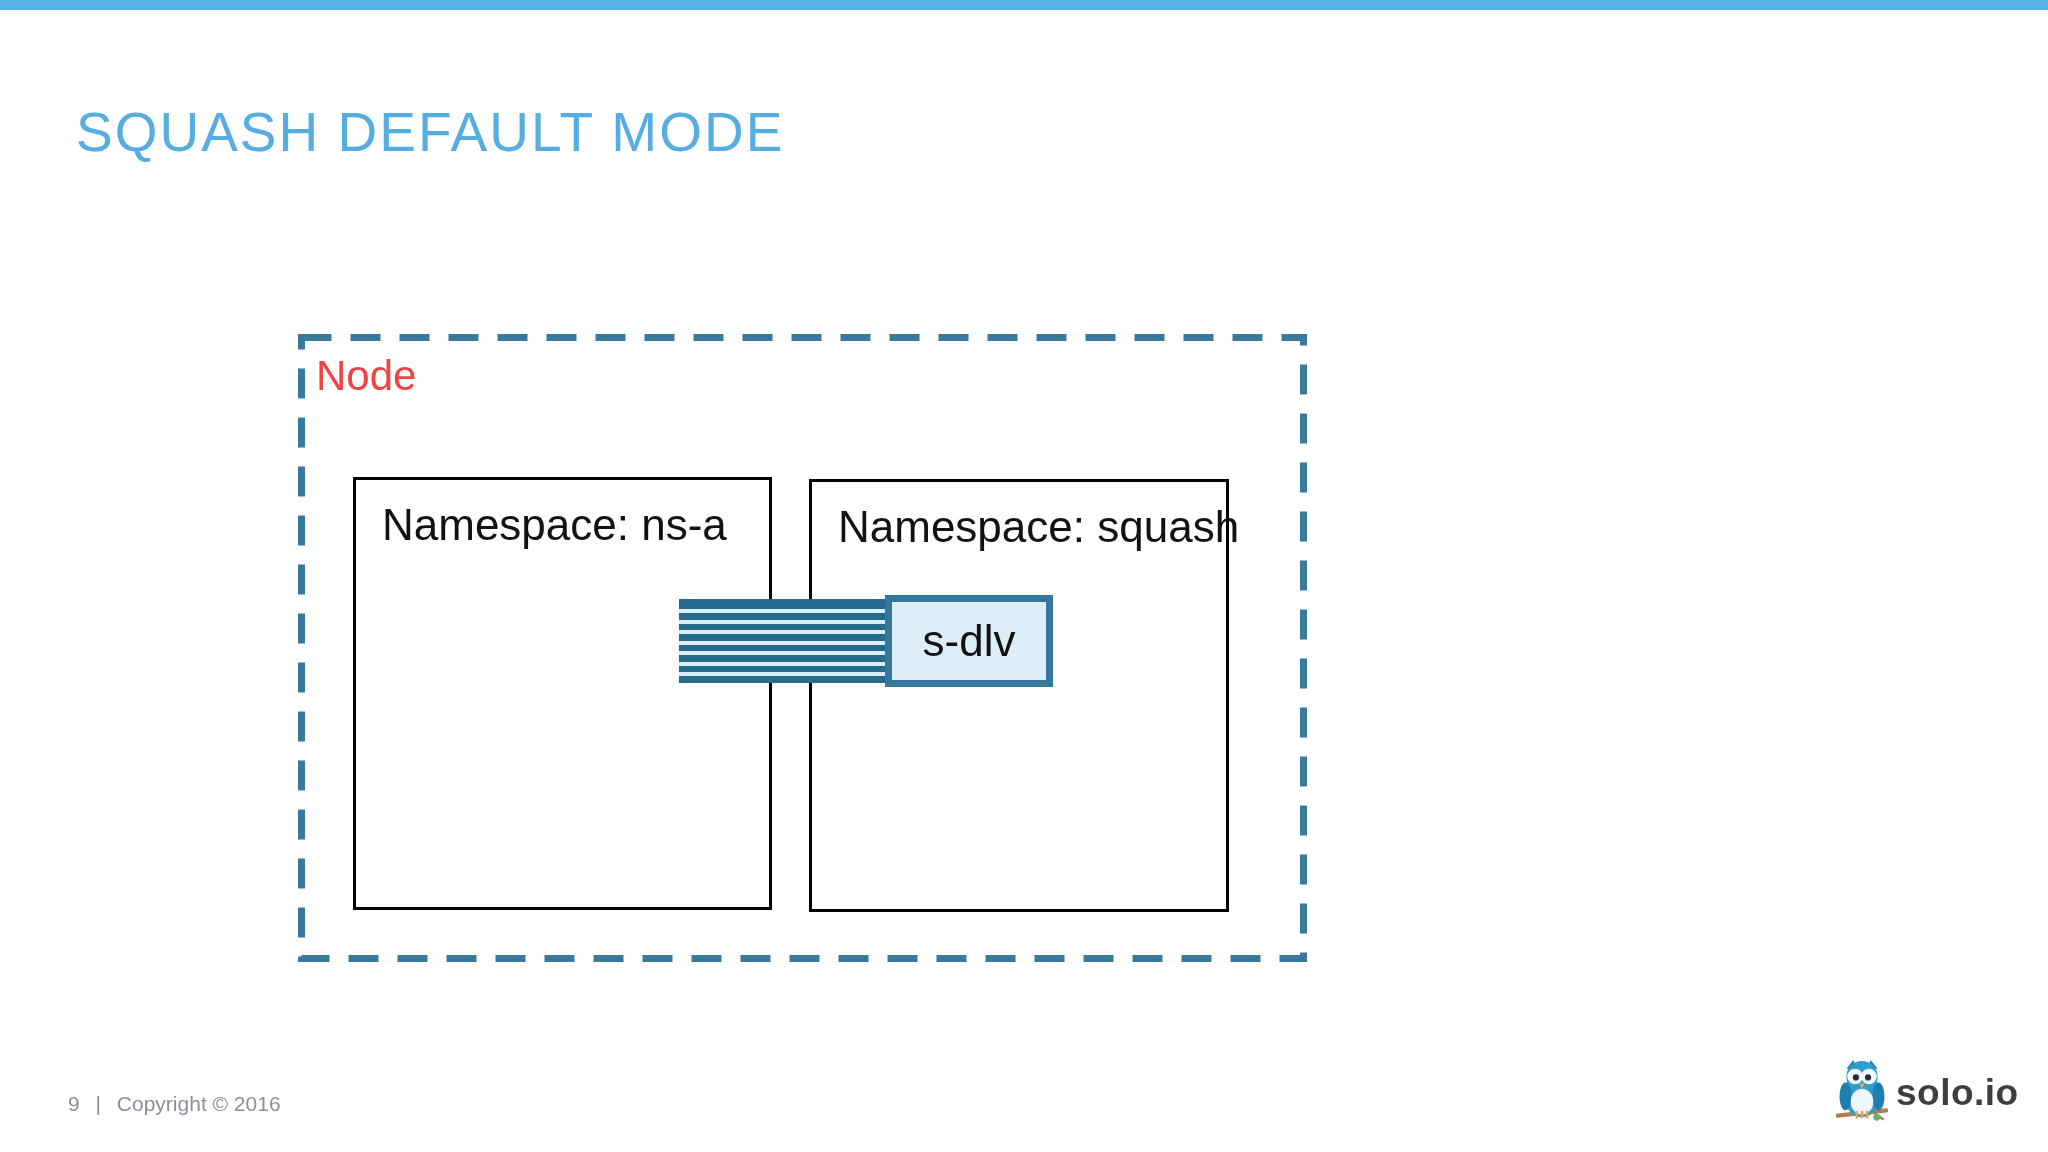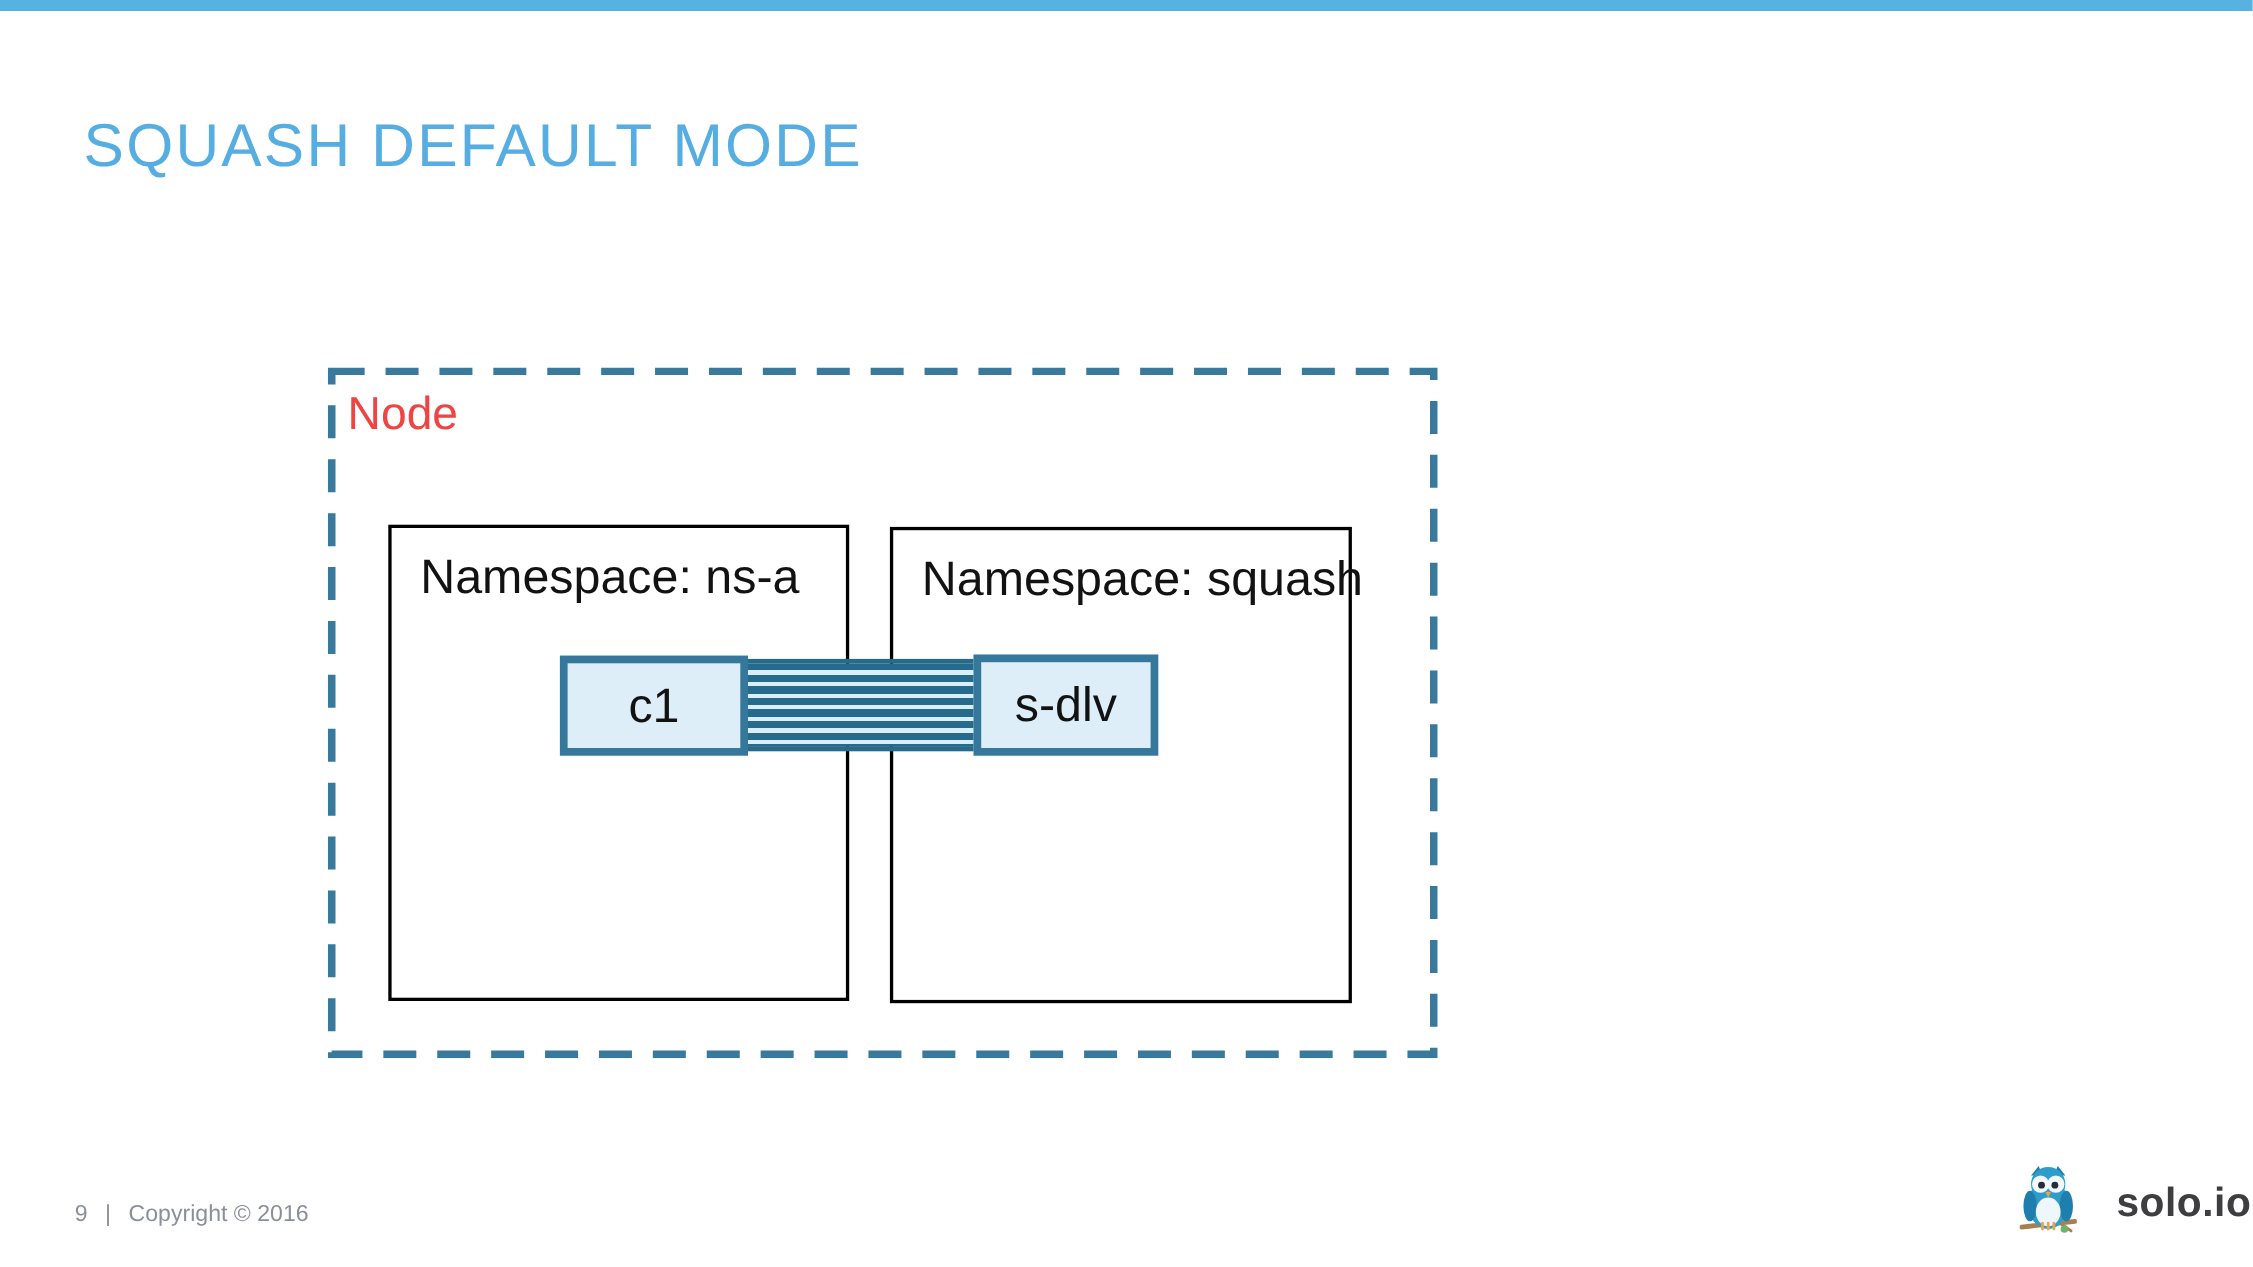--- a/index.html
+++ b/index.html
@@ -53,21 +53,21 @@
       #266a8c 0px, #266a8c 6.5px,
       #d8eefa 6.5px, #d8eefa 10.5px);
     border-top:4px solid #266a8c; border-bottom:4px solid #266a8c;
   }
 
   
   #footer { left:68px; top:1092px; font-size:21px; color:#8a8f99; }
   #footer span { margin-right:10px; }
 
   
-  #logo { left:1836px; top:1058px; display:flex; align-items:center;gap:28px; }
+  #logo { left:1836px; top:1058px; display:flex; align-items:center; }
   #logo-text { font-size:37px; color:#3e3e40; font-weight:600; margin-left:8px;
                letter-spacing:0.5px; }
 </style>
 </head>
 <body>
 
 <div id="stage">
 
   <div id="topbar" class="abs"></div>
 
@@ -84,23 +84,20 @@
   <div id="ns-a" class="abs ns-box">
     <span class="ns-label">Namespace: ns-a</span>
   </div>
 
   <div id="ns-sq" class="abs ns-box">
     <span class="ns-label">Namespace: squash</span>
   </div>
 
   <div id="connector" class="abs"></div>
 
-  <div id="c1-box" class="abs cbox">
-    <span>c1</span>
-  </div>
 
   <div id="sdlv-box" class="abs cbox">
     <span>s-dlv</span>
   </div>
 
   <div id="footer" class="abs">
     <span>9</span>
     <span>|</span>
     <span>Copyright © 2016</span>
   </div>

